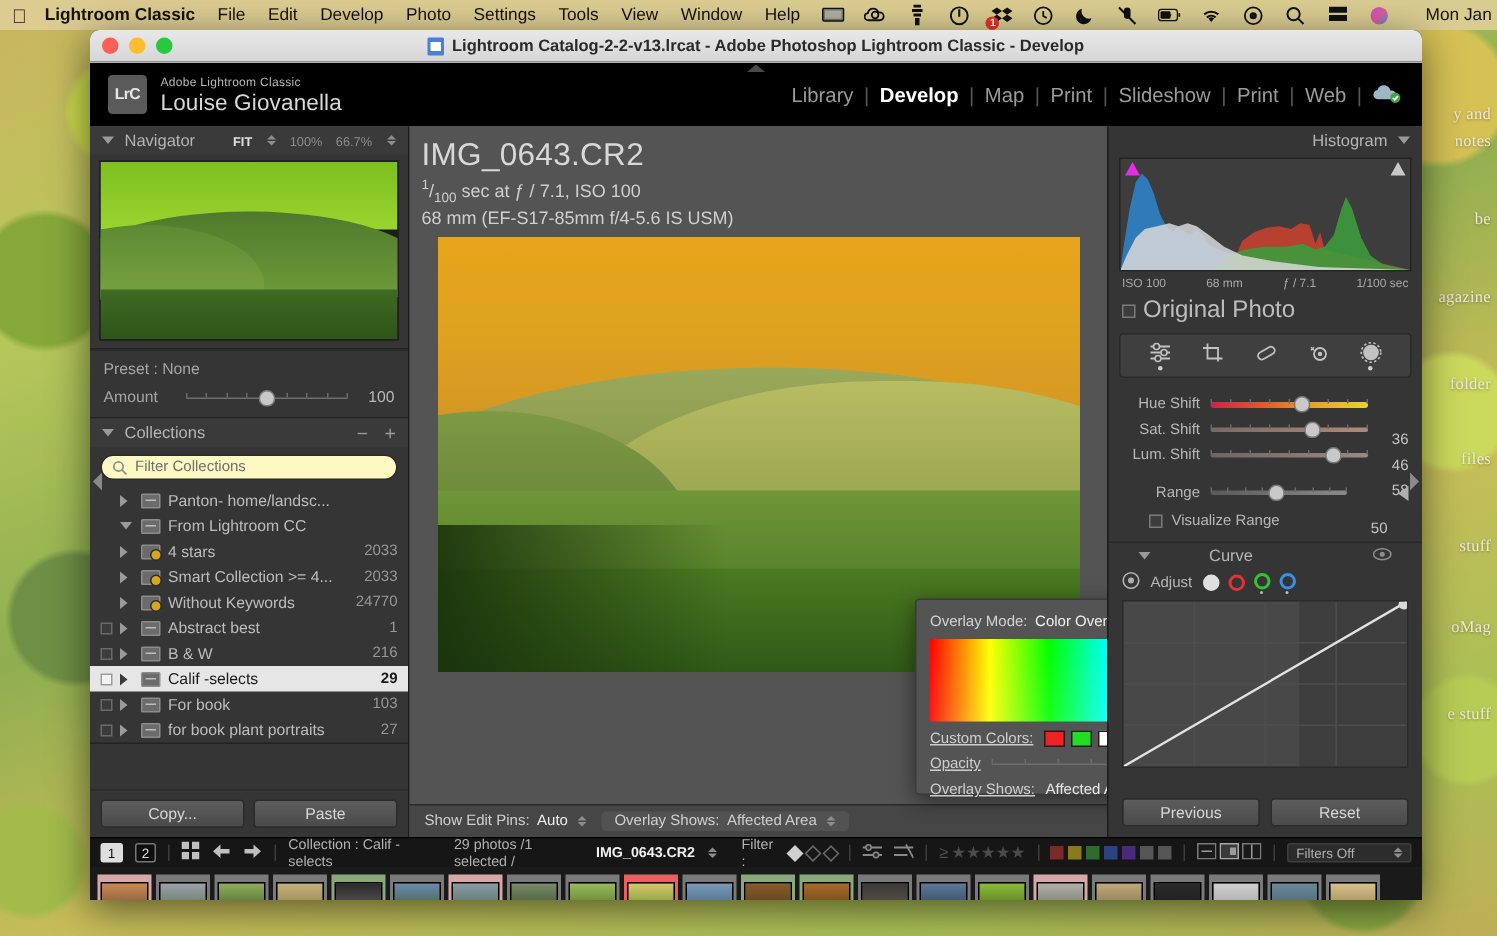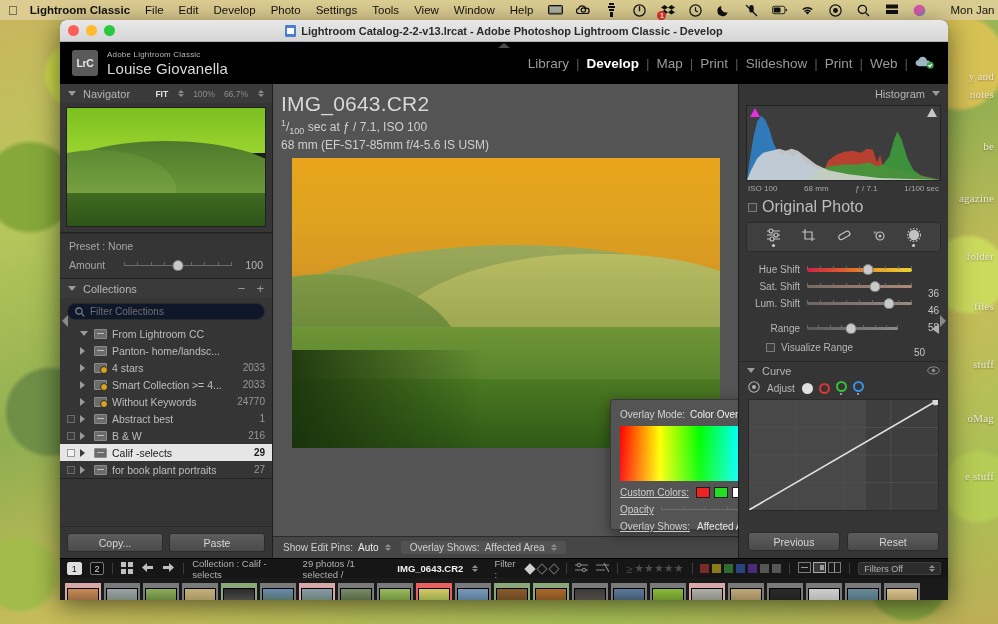--- a/index.html
+++ b/index.html
@@ -155,21 +155,21 @@
   .slider .track.dark { background: linear-gradient(90deg,#5a5a5a,#8a8a8a); height:3px; top:4px; border-radius:2px;}
   .slider .knob { position: absolute; top: 0; width: 11px; height: 11px;
                   background: #c9c9c9; border-radius: 50% 50% 45% 45%;
                   border: 1px solid #7a7a7a; transform: translateX(-50%); }
   .ticks { position: absolute; top: 2px; left: 0; right: 0; height: 7px;
            display: flex; justify-content: space-between; }
   .ticks i { width: 1px; height: 3px; background: #6a6a6a; display: block; }
 
   
   .filter-box { margin: 5px 7px; height: 17px; border: 1px solid #292929;
-    border-radius: 9px; background: #0f172a; display: flex; align-items: center;
+    border-radius: 9px; background: #fef9c3; display: flex; align-items: center;
     padding: 0 7px; gap: 5px; }
   .filter-box .ph { font-size: 10px; color: #6f6f6f; }
   .coll-list { overflow: hidden; }
   .coll-row { display: flex; align-items: center; height: 17px; padding: 0 7px;
               font-size: 10.5px; color: #bdbdbd; gap: 5px; }
   .coll-row.sel { background: #e6e6e6; color: #1a1a1a; }
   .coll-row .cbx { width: 8px; height: 8px; border: 1px solid #6a6a6a; background: #3b3b3b; flex: none; }
   .coll-row.sel .cbx { border-color: #9a9a9a; background: #f2f2f2; }
   .coll-row .tw { width: 9px; flex: none; display: flex; align-items: center; }
   .coll-ico { width: 13px; height: 10px; border: 1px solid #8c8c8c; background: #6b6b6b;
@@ -305,22 +305,22 @@
   .ts-item { position: relative; display: flex; flex-direction: column; align-items: center; }
   .ts-dot { width: 3px; height: 3px; border-radius: 50%; background: #cfcfcf; margin-top: 2px; }
 
   .slider-rows { padding: 3px 9px 2px; }
   .srow { display: flex; align-items: center; gap: 7px; height: 17px; }
   .srow .lab { font-size: 10px; color: #b7b7b7; width: 52px; text-align: right; }
   .srow .val { font-size: 10px; color: #c6c6c6; width: 20px; text-align: right; margin-top: 48px; }
   .vis-row { display: flex; align-items: center; gap: 6px; margin: 5px 0 6px 18px;
              font-size: 10px; color: #b7b7b7; }
 
-  .curve-head { display: flex; align-items: center; height: 18px; padding: 0 8px;
-                font-size: 11px; color: #b5b5b5; border-top: 1px solid #282828; }
+  .curve-head { display: flex; align-items: center; height: 18px; padding: 0 20px;
+                font-size: 11px; color: #b5b5b5; border-top: 1px solid #282828; gap: 32px; }
   .adjust-row { display: flex; align-items: center; gap: 7px; padding: 2px 9px 4px;
                 font-size: 10px; color: #b7b7b7; }
   .ch-circle { width: 11px; height: 11px; border-radius: 50%; border: 2px solid; }
   .curve-box { margin: 0 9px; height: 112px; border: 1px solid #2a2a2a;
                background: #3c3c3c; position: relative; overflow: hidden; }
   .curve-hist { position: absolute; inset: 0;
     background: linear-gradient(90deg,#4a4a4a 0 62%, #3e3e3e 62% 100%); opacity:.85; }
   .curve-line { position: absolute; inset: 0; }
 
   .bottom-btns { display: flex; gap: 7px; padding: 7px 9px; margin-top: auto; }
@@ -596,40 +596,40 @@
             <svg width="10" height="10" viewBox="0 0 10 10">
                 <circle cx="4" cy="4" r="3.1" fill="none" stroke="#8d8d8d" stroke-width="1.1"></circle>
                 <path d="M6.4 6.4L9.3 9.3" stroke="#8d8d8d" stroke-width="1.1"></path>
               </svg>
             <span class="ph">Filter Collections</span>
           </div>
           <div class="coll-list" id="coll-list">
               <div class="coll-row">
                 <span class="cbx" style="visibility: hidden;"></span>
                 <span class="tw">
+                  <span class="tri right" style="margin: 0px;"></span>
+                </span>
+                <span class="coll-ico plain"></span>
+                <span class="coll-name">Panton- home/landsc...</span>
+                <span class="coll-count"></span>
+              </div>
+              <div class="coll-row">
+                <span class="cbx" style="visibility: hidden;"></span>
+                <span class="tw">
                   <span class="tri" style="margin: 0px;"></span>
                 </span>
                 <span class="coll-ico plain"></span>
                 <span class="coll-name">From Lightroom CC</span>
                 <span class="coll-count"></span>
               </div>
               <div class="coll-row">
                 <span class="cbx" style="visibility: hidden;"></span>
                 <span class="tw">
                   <span class="tri right" style="margin: 0px;"></span>
                 </span>
-                <span class="coll-ico plain"></span>
-                <span class="coll-name">Panton- home/landsc...</span>
-                <span class="coll-count"></span>
-              </div>
-              <div class="coll-row">
-                <span class="cbx" style="visibility: hidden;"></span>
-                <span class="tw">
-                  <span class="tri right" style="margin: 0px;"></span>
-                </span>
                 <span class="coll-ico smart"></span>
                 <span class="coll-name">4 stars</span>
                 <span class="coll-count">2033</span>
               </div>
               <div class="coll-row">
                 <span class="cbx" style="visibility: hidden;"></span>
                 <span class="tw">
                   <span class="tri right" style="margin: 0px;"></span>
                 </span>
                 <span class="coll-ico smart"></span>
@@ -664,20 +664,29 @@
                 <span class="coll-count">216</span>
               </div>
               <div class="coll-row sel">
                 <span class="cbx"></span>
                 <span class="tw">
                   <span class="tri right" style="margin: 0px; border-left-color: rgb(58, 58, 58);"></span>
                 </span>
                 <span class="coll-ico plain"></span>
                 <span class="coll-name">Calif -selects</span>
                 <span class="coll-count">29</span>
+              </div>
+              <div class="coll-row">
+                <span class="cbx"></span>
+                <span class="tw">
+                  <span class="tri right" style="margin: 0px;"></span>
+                </span>
+                <span class="coll-ico plain"></span>
+                <span class="coll-name">For book</span>
+                <span class="coll-count">103</span>
               </div>
               <div class="coll-row">
                 <span class="cbx"></span>
                 <span class="tw">
                   <span class="tri right" style="margin: 0px;"></span>
                 </span>
                 <span class="coll-ico plain"></span>
                 <span class="coll-name">for book plant portraits</span>
                 <span class="coll-count">27</span>
               </div>

